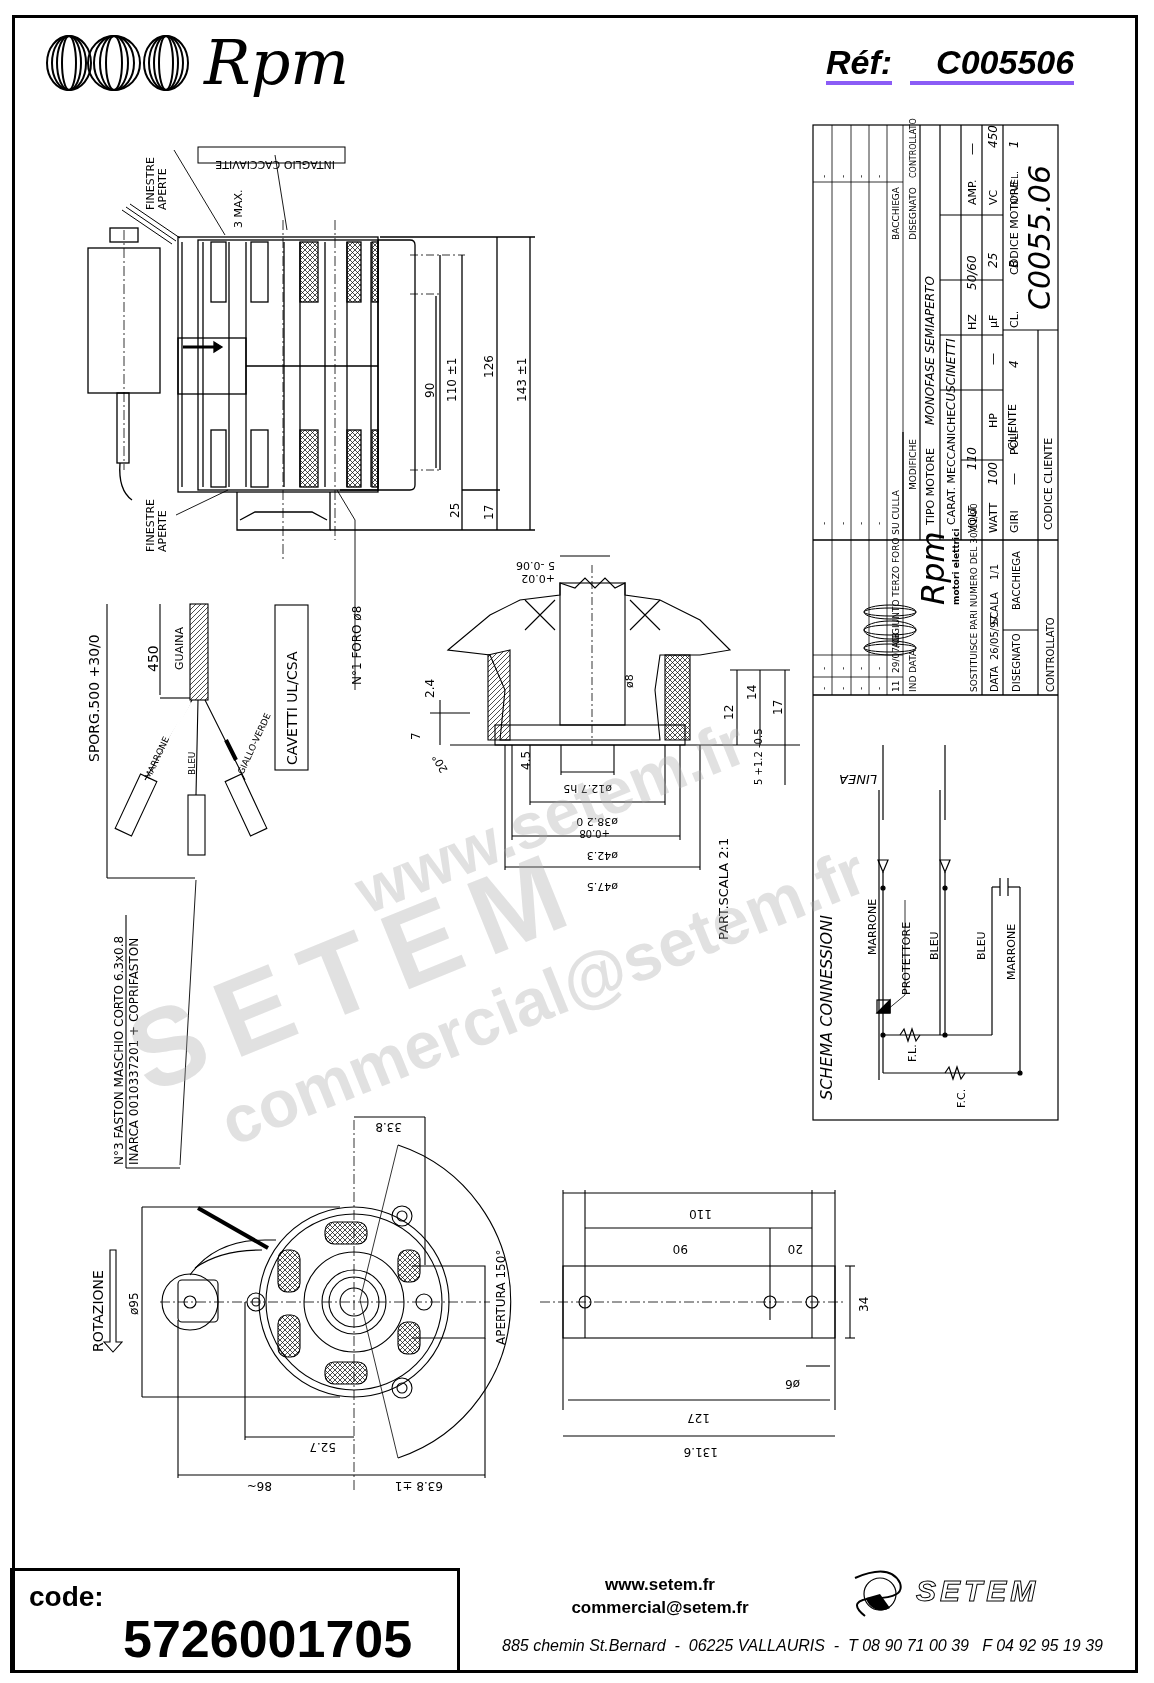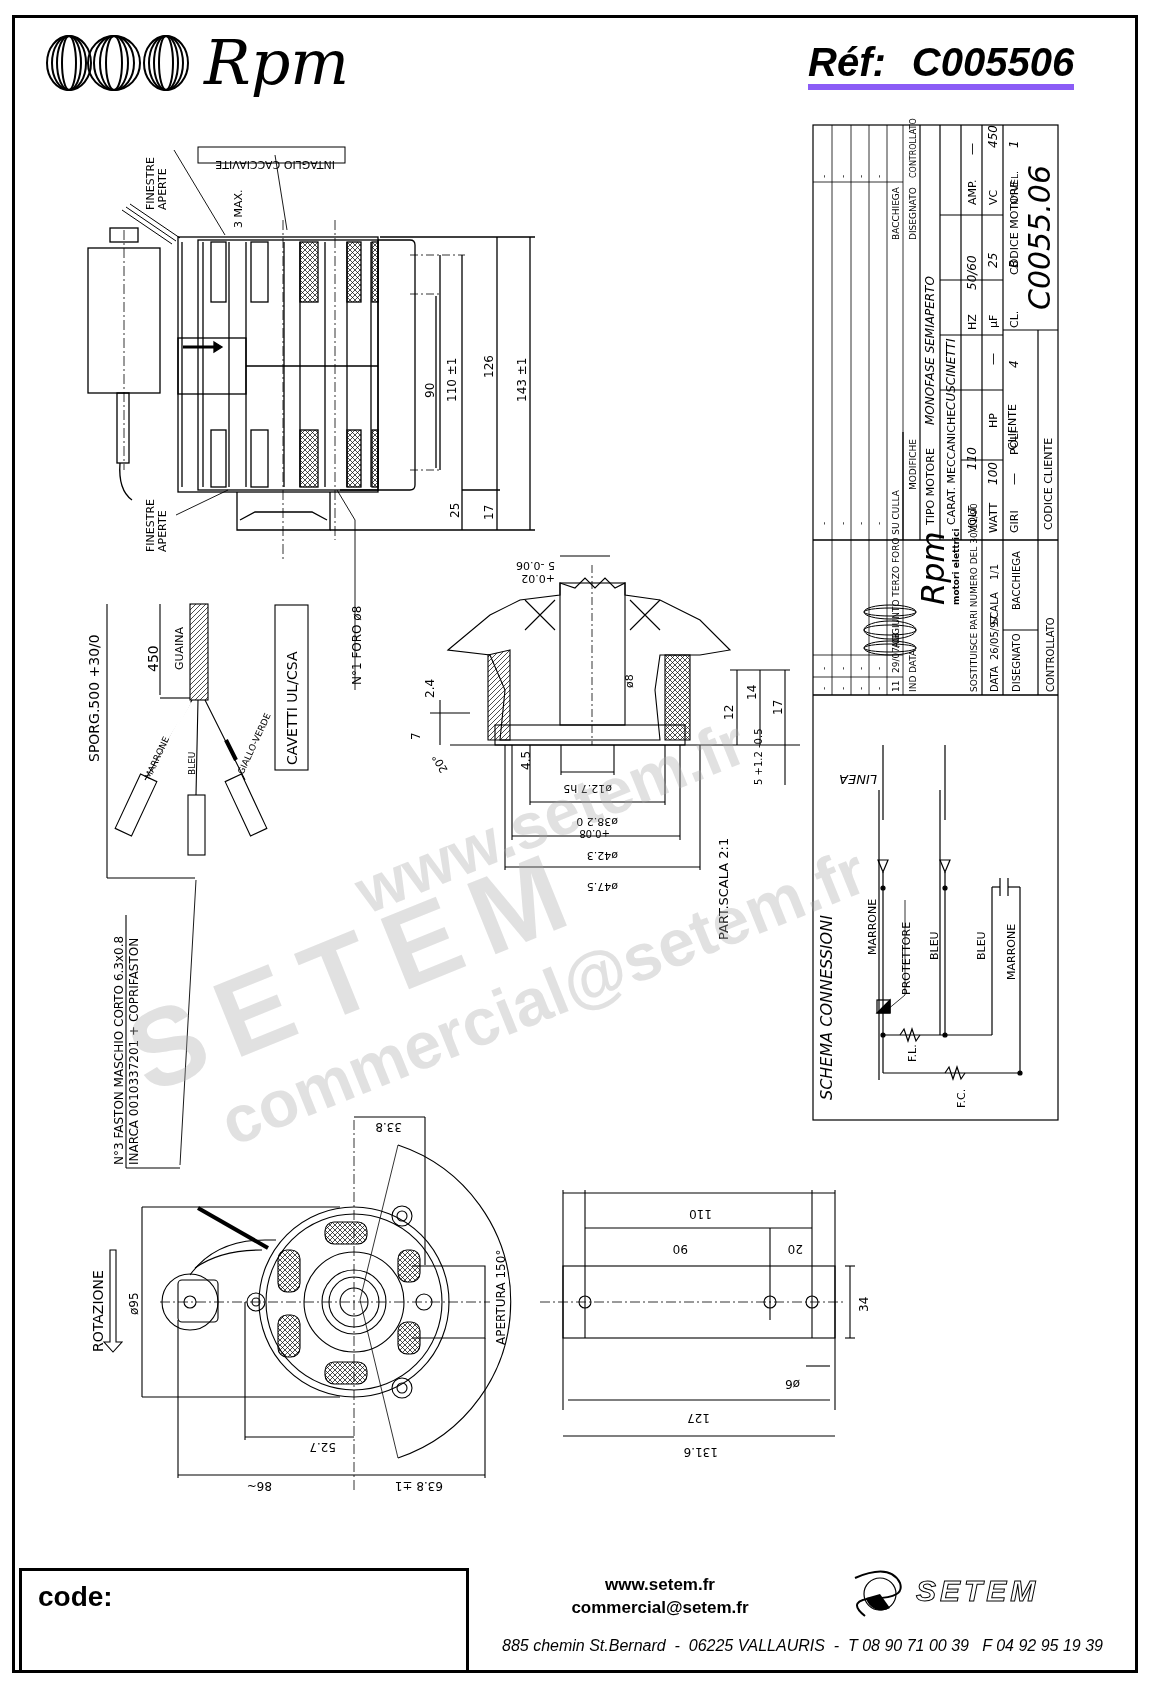--- a/index.html
+++ b/index.html
@@ -1,20 +1,20 @@
 <!DOCTYPE html>
 <html><head>
 <meta charset="utf-8">
 <style>
   html,body{margin:0;padding:0;background:#fff;}
   body{width:1154px;height:1683px;position:relative;overflow:hidden;font-family:"DejaVu Sans",sans-serif;color:#000;}
   .frame{position:absolute;left:12px;top:15px;width:1126px;height:1658px;border:3px solid #000;box-sizing:border-box;}
   .abs{position:absolute;}
   .logo-text{font-family:"DejaVu Serif",serif;font-style:italic;font-size:62px;line-height:62px;}
-  .ref{font-family:"Liberation Sans",sans-serif;font-weight:bold;font-style:italic;font-size:40px;border-bottom:6px solid #8b5cf6;line-height:44px;}
+  .ref{font-family:"Liberation Sans",sans-serif;font-weight:bold;font-style:italic;font-size:34px;border-bottom:4px solid #8b5cf6;line-height:44px;margin-left:18px;}
   .code-box{border:3px solid #000;box-sizing:border-box;}
   .code-label{font-family:"Liberation Sans",sans-serif;font-weight:bold;font-size:28px;}
   .code-value{font-family:"Liberation Sans",sans-serif;font-weight:bold;font-size:52px;}
   .footer-bold{font-family:"Liberation Sans",sans-serif;font-weight:bold;font-size:17px;text-align:center;}
   .footer-addr{font-family:"Liberation Sans",sans-serif;font-size:16px;font-style:italic;}
   .setem-logo{font-family:"Liberation Sans",sans-serif;font-style:italic;font-size:30px;letter-spacing:4px;color:#fff;-webkit-text-stroke:1px #000;font-weight:bold;}
   svg text{font-family:"DejaVu Sans",sans-serif;}
   .wm{position:absolute;font-family:"Liberation Sans",sans-serif;font-weight:bold;color:rgba(170,170,170,0.35);transform-origin:left top;white-space:nowrap;pointer-events:none;}
 </style>
 </head>
@@ -454,22 +454,23 @@
     <text transform="translate(1015,980) rotate(-90)" font-size="11">MARRONE</text>
     <text transform="translate(916,1062) rotate(-90)" font-size="11">F.L.</text>
     <text transform="translate(965,1108) rotate(-90)" font-size="11">F.C.</text>
   </g>
 </svg>
 
 <div class="wm" style="left:345px;top:860px;font-size:64px;transform:rotate(-22deg);">www.setem.fr</div>
 <div class="wm" style="left:110px;top:1000px;font-size:110px;letter-spacing:20px;transform:rotate(-22deg);">SETEM</div>
 <div class="wm" style="left:210px;top:1090px;font-size:66px;transform:rotate(-22deg);">commercial@setem.fr</div>
 
-<div class="abs code-box" style="left:19px;top:1568px;width:450px;height:105px;">
+<div class="abs code-box" style="left:10px;top:1568px;width:450px;height:105px;">
   <div class="abs code-label" style="left:16px;top:10px;">code:</div>
+  <div class="abs code-value" style="left:110px;top:38px;">5726001705</div>
 </div>
 
 <div class="abs footer-bold" style="left:540px;top:1575px;width:240px;">www.setem.fr</div>
 <div class="abs footer-bold" style="left:540px;top:1598px;width:240px;">commercial@setem.fr</div>
 
 <div class="abs" style="left:850px;top:1568px;width:260px;height:50px;">
   <svg width="60" height="50" viewBox="0 0 60 50" style="position:absolute;left:0;top:0;">
     <circle cx="30" cy="26" r="16" fill="none" stroke="#000" stroke-width="1.2"></circle>
     <path d="M16 30 A16 16 0 0 0 40 40 L30 26 Z" fill="#000"></path>
     <path d="M5 10 Q40 -5 50 15 Q55 30 25 30 Q-5 32 15 48" fill="none" stroke="#000" stroke-width="2"></path>

